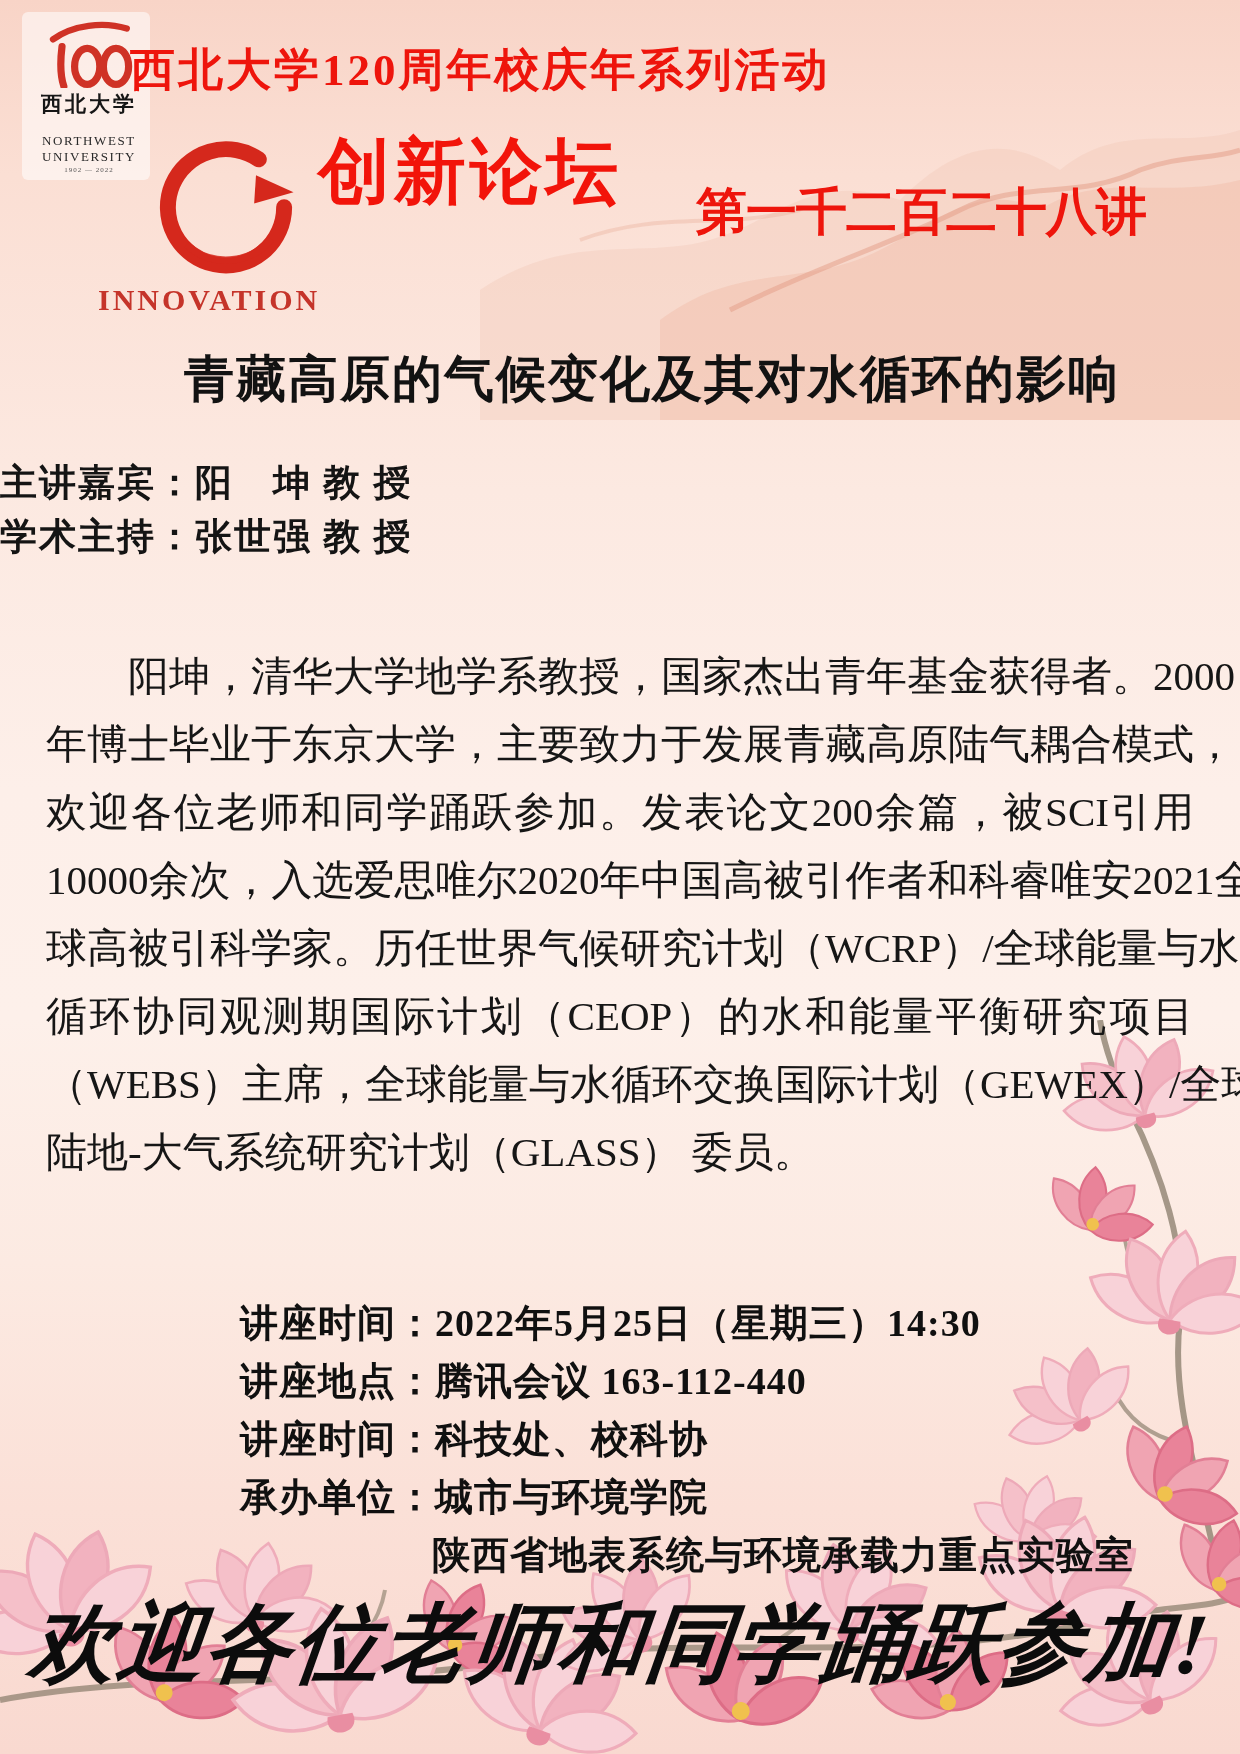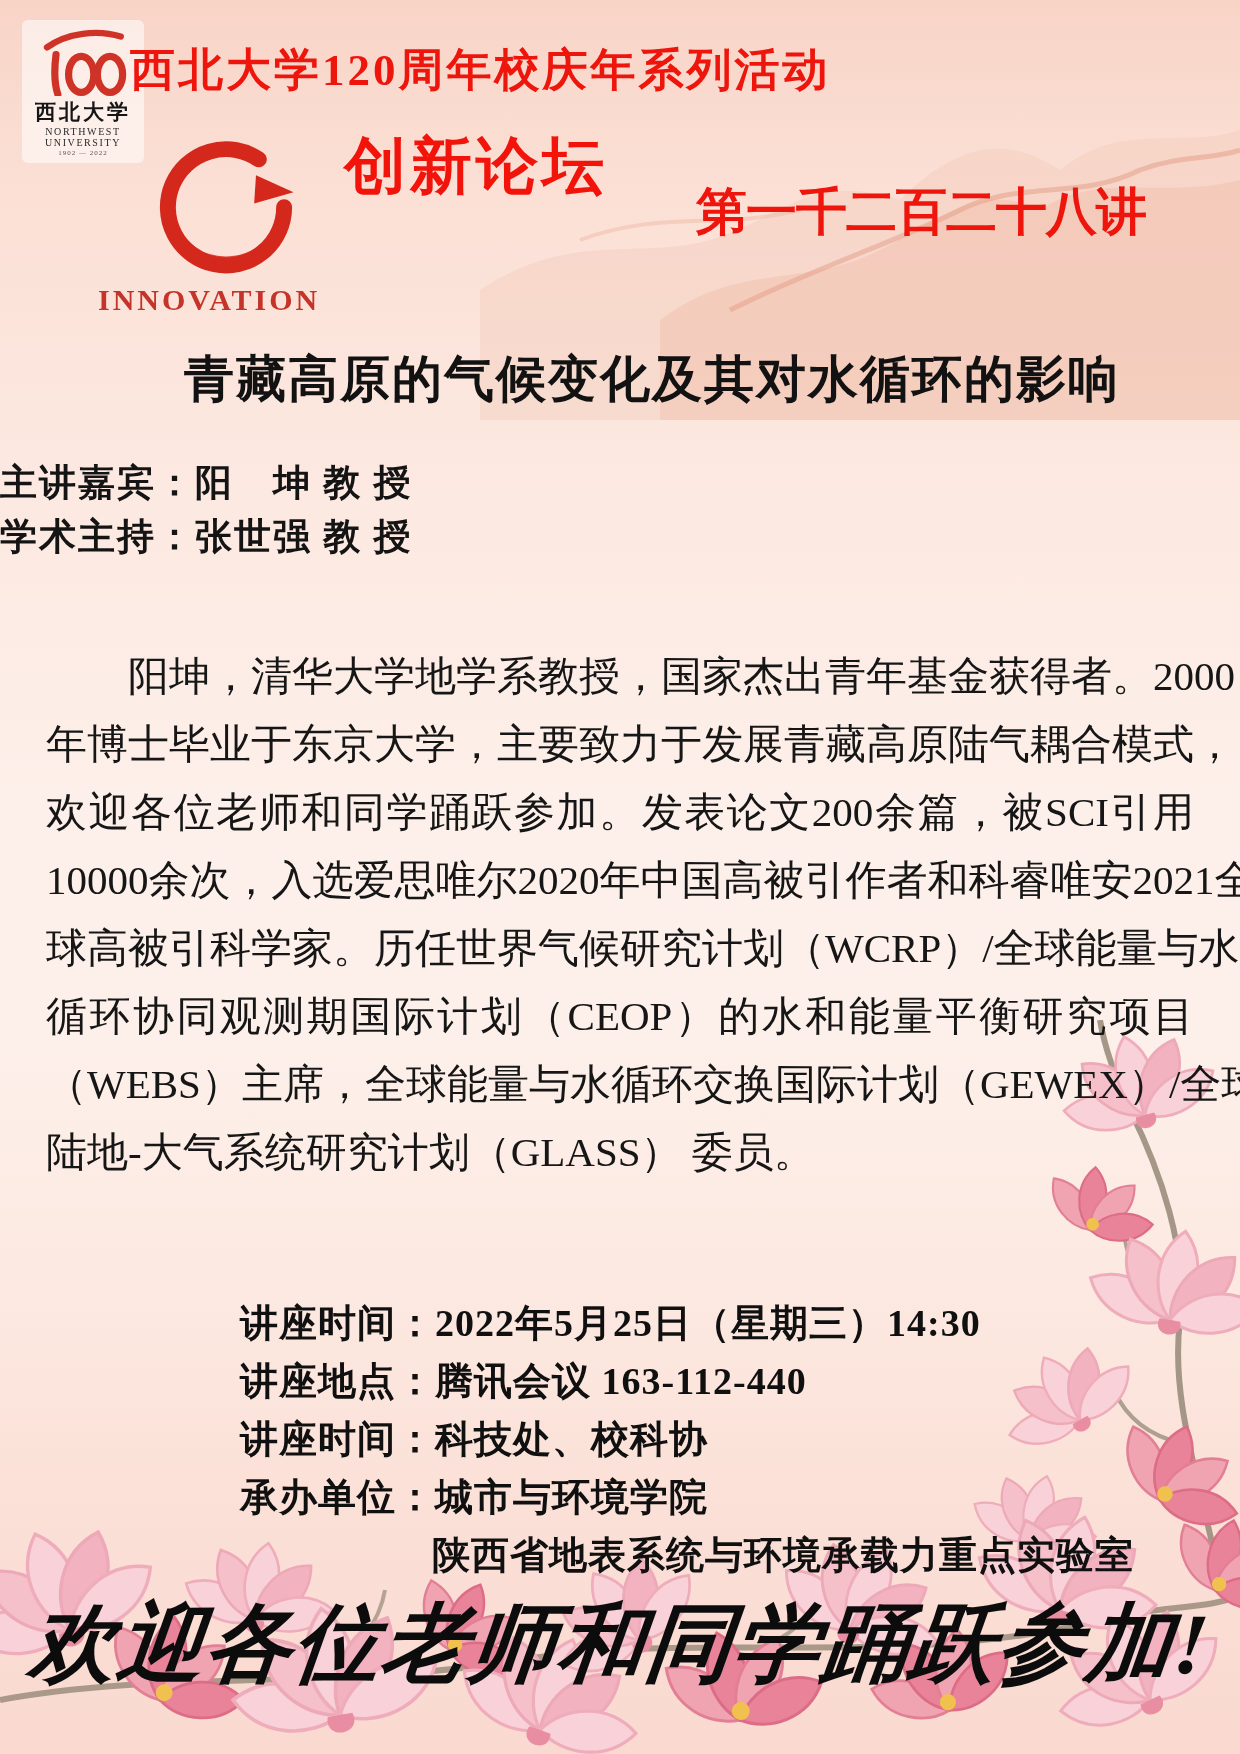--- a/index.html
+++ b/index.html
@@ -11,44 +11,44 @@
     background:linear-gradient(180deg,
       #f8d4c7 0%, #fbdfd4 10%, #fcе9e1 28%, #fdefe9 45%,
       #fdf0ea 58%, #fceae2 72%, #fbe0d7 86%, #f9d9d0 100%);
     background:linear-gradient(180deg,
       #f8d4c7 0%, #fbdfd4 10%, #fce9e1 28%, #fdefe9 45%,
       #fdf0ea 58%, #fceae2 72%, #fbe0d7 86%, #f9d9d0 100%);
   }
   .abs{position:absolute;}
   
   .uni-logo{
-    left:22px;top:20px;width:118px;
+    left:22px;top:12px;width:118px;
     text-align:center;
     background:rgba(255,255,255,.55);
-    border-radius:6px;padding:4px 2px 6px 2px;
+    border-radius:6px;padding:4px 2px 6px 8px;
   }
   .logo-cn{font-size:21px;font-weight:bold;color:#161616;letter-spacing:3px;line-height:24px;}
-  .logo-en{font-size:10px;color:#2a2a2a;letter-spacing:1.6px;margin-top:2px;font-family:Liberation Serif, serif;}
+  .logo-en{font-size:13px;color:#2a2a2a;letter-spacing:1.6px;margin-top:17px;font-family:Liberation Serif, serif;}
   .logo-years{font-size:7px;color:#555;letter-spacing:1px;margin-top:1px;}
   .series-banner{
     left:130px;top:40px;
     font-size:45px;font-weight:bold;color:#ee150c;
     letter-spacing:3px;white-space:nowrap;
   }
   .innovation-circle{left:148px;top:134px;}
   .innovation-word{
     left:98px;top:283px;
     font-size:30px;color:#c5342a;letter-spacing:3px;font-weight:700;
     font-family:"Liberation Serif","DejaVu Serif",serif;
   }
   .forum-title{
     left:318px;top:124px;
-    font-size:62px;font-weight:900;color:#f2140a;
+    font-size:72px;font-weight:900;color:#f2140a;
     font-family:"Liberation Sans","DejaVu Sans",sans-serif;
-    letter-spacing:4px;white-space:nowrap;margin-left:26px;
+    letter-spacing:4px;white-space:nowrap;
   }
   .forum-session{
     left:696px;top:178px;
     font-size:51px;font-weight:bold;color:#ee150c;
     letter-spacing:-1px;white-space:nowrap;
   }
   
   .lecture-title{
     left:0;top:346px;width:100%;
     text-align:center;

